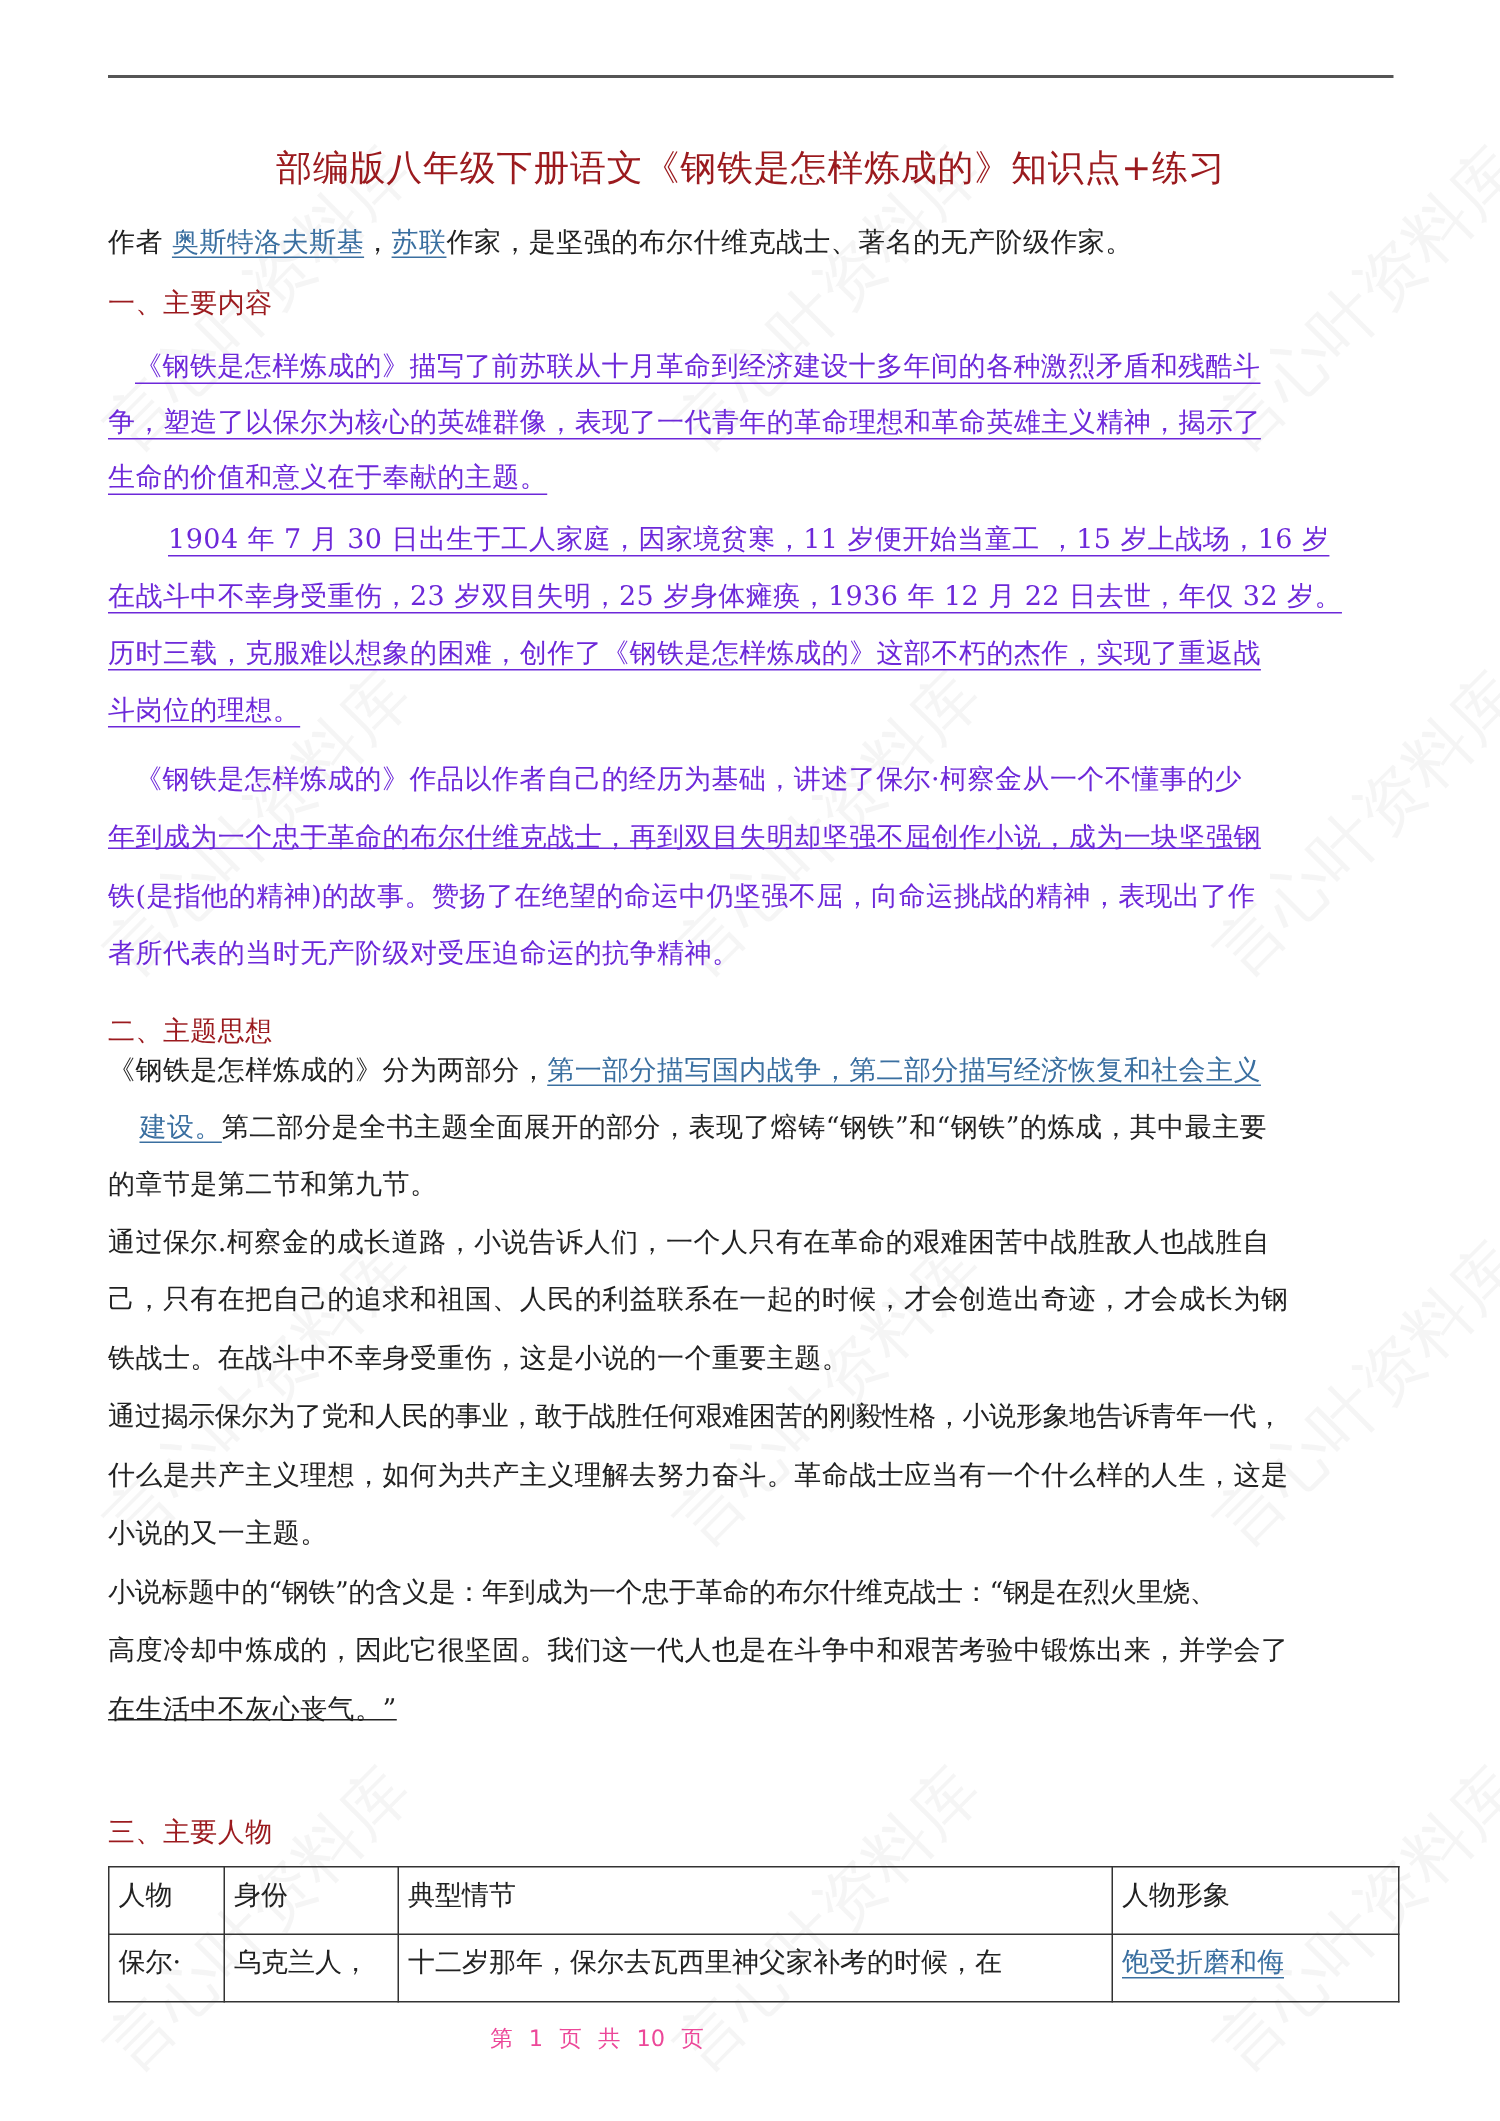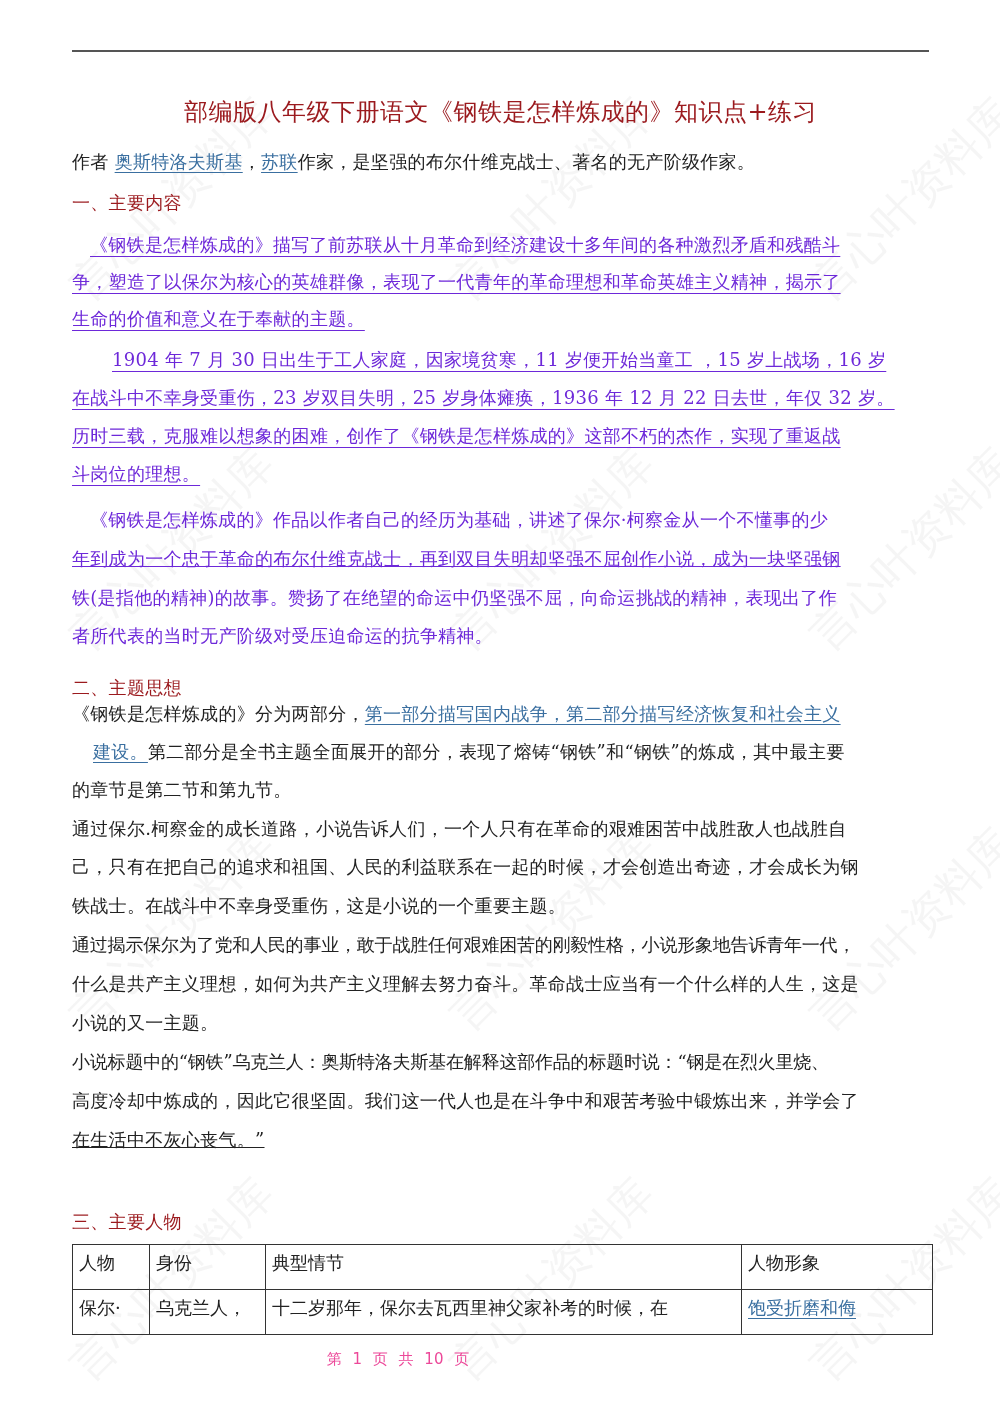--- a/index.html
+++ b/index.html
@@ -164,21 +164,21 @@
   <div class="line" style="top:778px;">的章节是第二节和第九节。</div>
 
   <div class="line" style="top:817px;">通过保尔.柯察金的成长道路，小说告诉人们，一个人只有在革命的艰难困苦中战胜敌人也战胜自</div>
   <div class="line" style="top:855px;">己，只有在把自己的追求和祖国、人民的利益联系在一起的时候，才会创造出奇迹，才会成长为钢</div>
   <div class="line" style="top:894px;">铁战士。在战斗中不幸身受重伤，这是小说的一个重要主题。</div>
 
   <div class="line" style="top:933px;letter-spacing:-0.2px;">通过揭示保尔为了党和人民的事业，敢于战胜任何艰难困苦的刚毅性格，小说形象地告诉青年一代，</div>
   <div class="line" style="top:972px;">什么是共产主义理想，如何为共产主义理解去努力奋斗。革命战士应当有一个什么样的人生，这是</div>
   <div class="line" style="top:1011px;">小说的又一主题。</div>
 
-  <div class="line" style="top:1050px;letter-spacing:-0.2px;">小说标题中的“钢铁”乌克兰人：奥斯特洛夫斯基在解释这部作品的标题时说：“钢是在烈火里烧、</div>
+  <div class="line" style="top:1050px;letter-spacing:-0.2px;">小说标题中的“钢铁”的含义是：年到成为一个忠于革命的布尔什维克战士：“钢是在烈火里烧、</div>
   <div class="line" style="top:1089px;">高度冷却中炼成的，因此它很坚固。我们这一代人也是在斗争中和艰苦考验中锻炼出来，并学会了</div>
   <div class="line" style="top:1128px;text-decoration:underline;">在生活中不灰心丧气。”</div>
 
   <div class="line heading" style="top:1210px;">三、主要人物</div>
 
   <table class="characters">
     <colgroup>
       <col style="width:77px">
       <col style="width:116px">
       <col style="width:476px">

